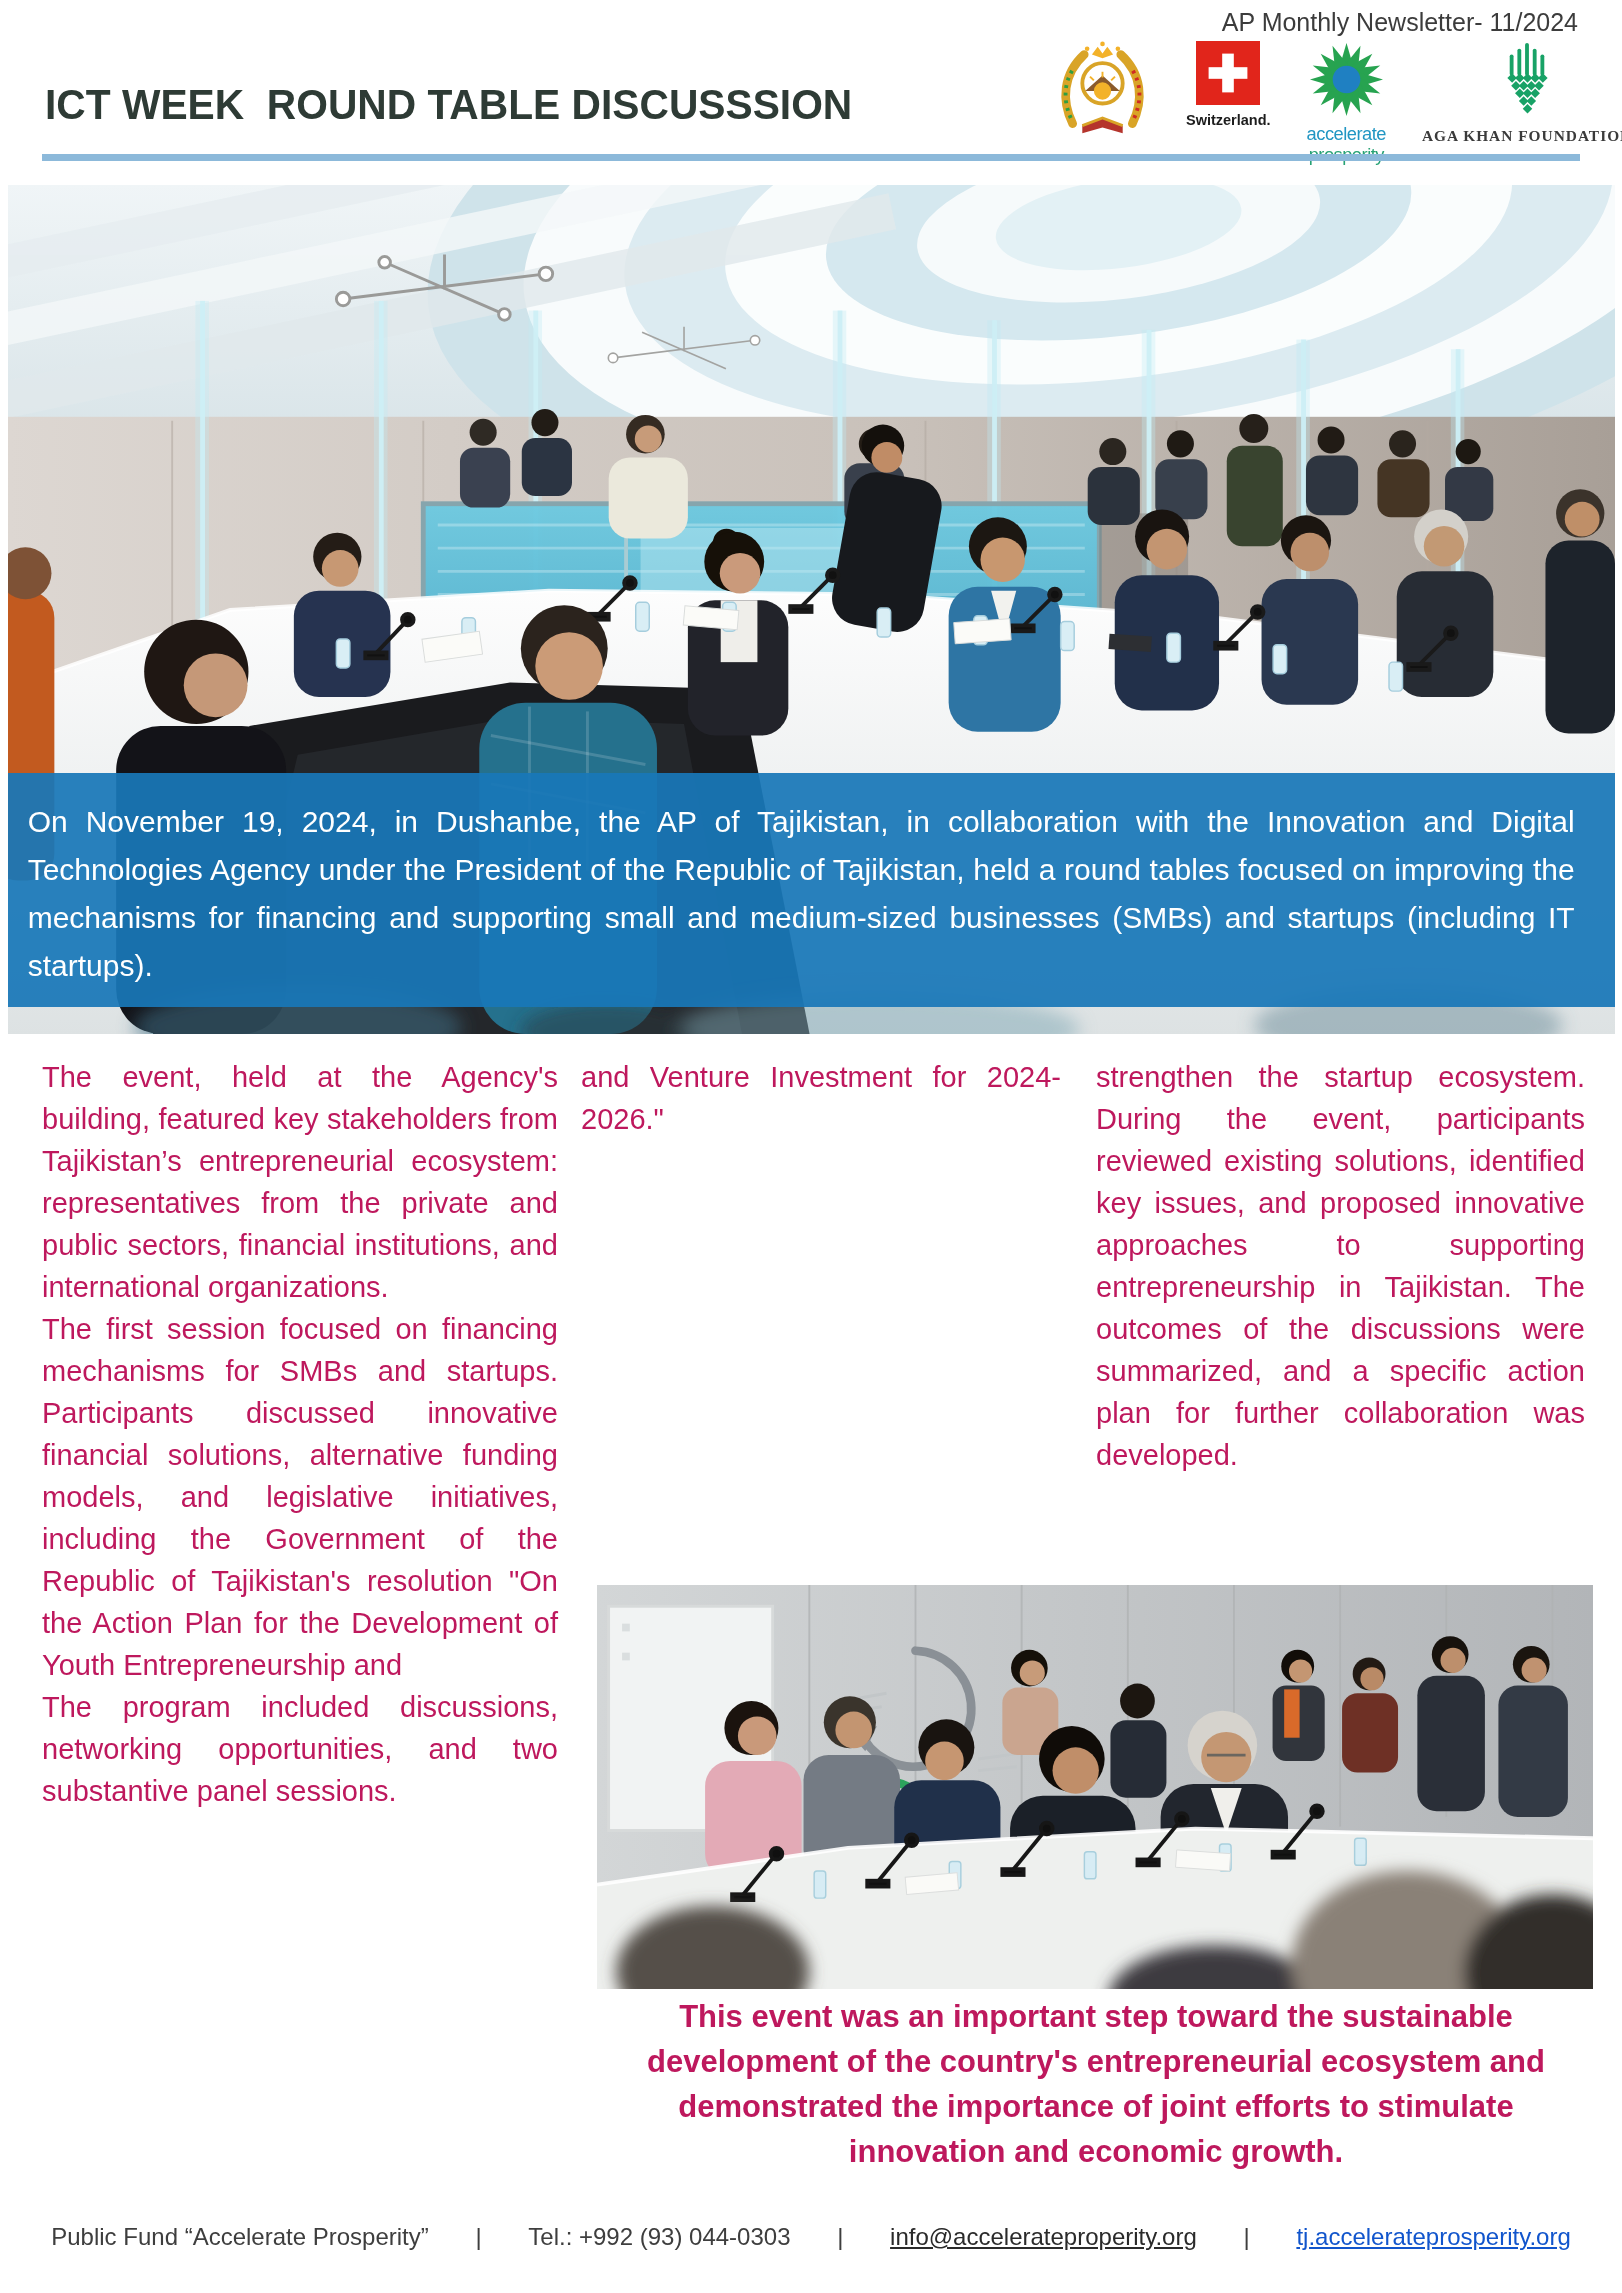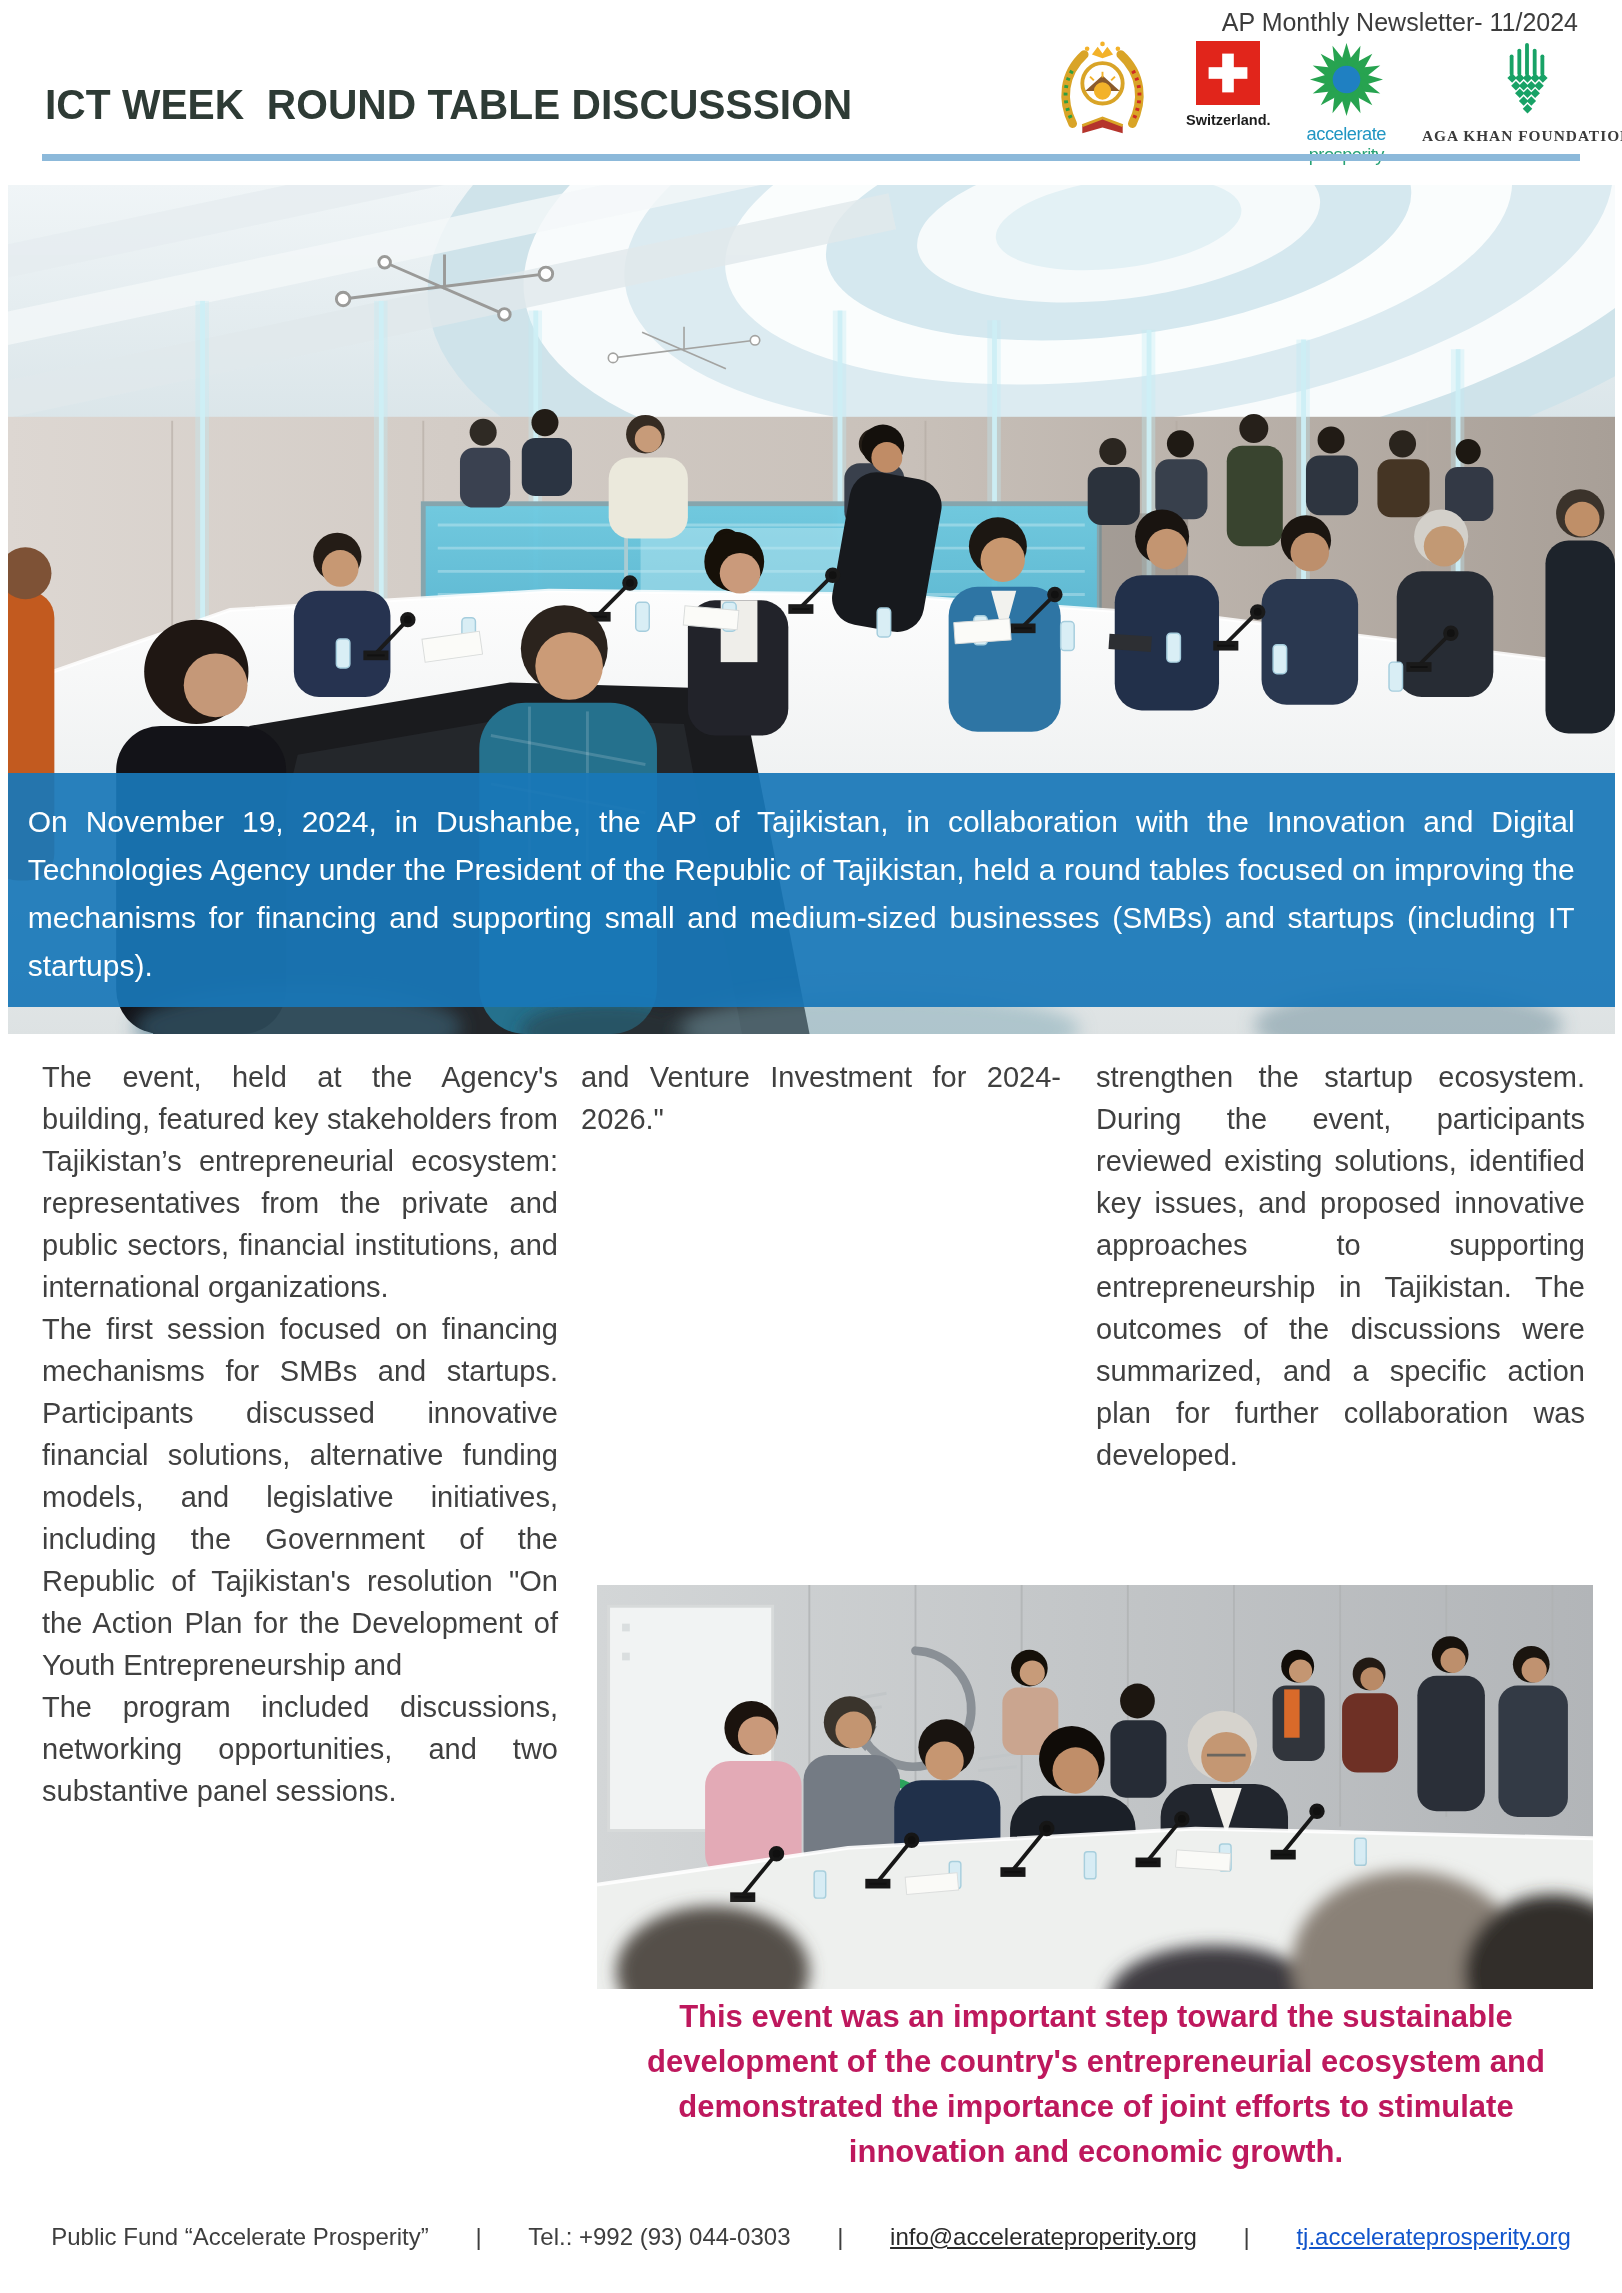--- a/index.html
+++ b/index.html
@@ -23,21 +23,21 @@
 
   
   .photo1{position:absolute;left:7.7px;top:185px;width:1607px;height:849px;}
   .photo1 svg{display:block;width:100%;height:100%;}
   .caption-band{position:absolute;left:0;top:588px;width:100%;height:234px;
                 background:rgba(25,119,184,.93);color:#ffffff;box-sizing:border-box;
                 padding:25px 40px 0 20px;font-size:30px;line-height:48px;
                 text-align:justify;}
 
   
-  .col{position:absolute;top:1056px;font-size:29px;line-height:42px;color:#404040;
+  .col{position:absolute;top:1056px;font-size:29px;line-height:42px;color:#be185d;
        text-align:justify;}
   .col p{margin:0;}
   .col1{left:42px;width:516px;}
   .col2{left:581px;width:480px;}
   .col3{left:1096px;width:489px;}
 
   
   .photo2{position:absolute;left:597px;top:1585px;width:996px;height:404px;}
   .photo2 svg{display:block;width:100%;height:100%;}
 

